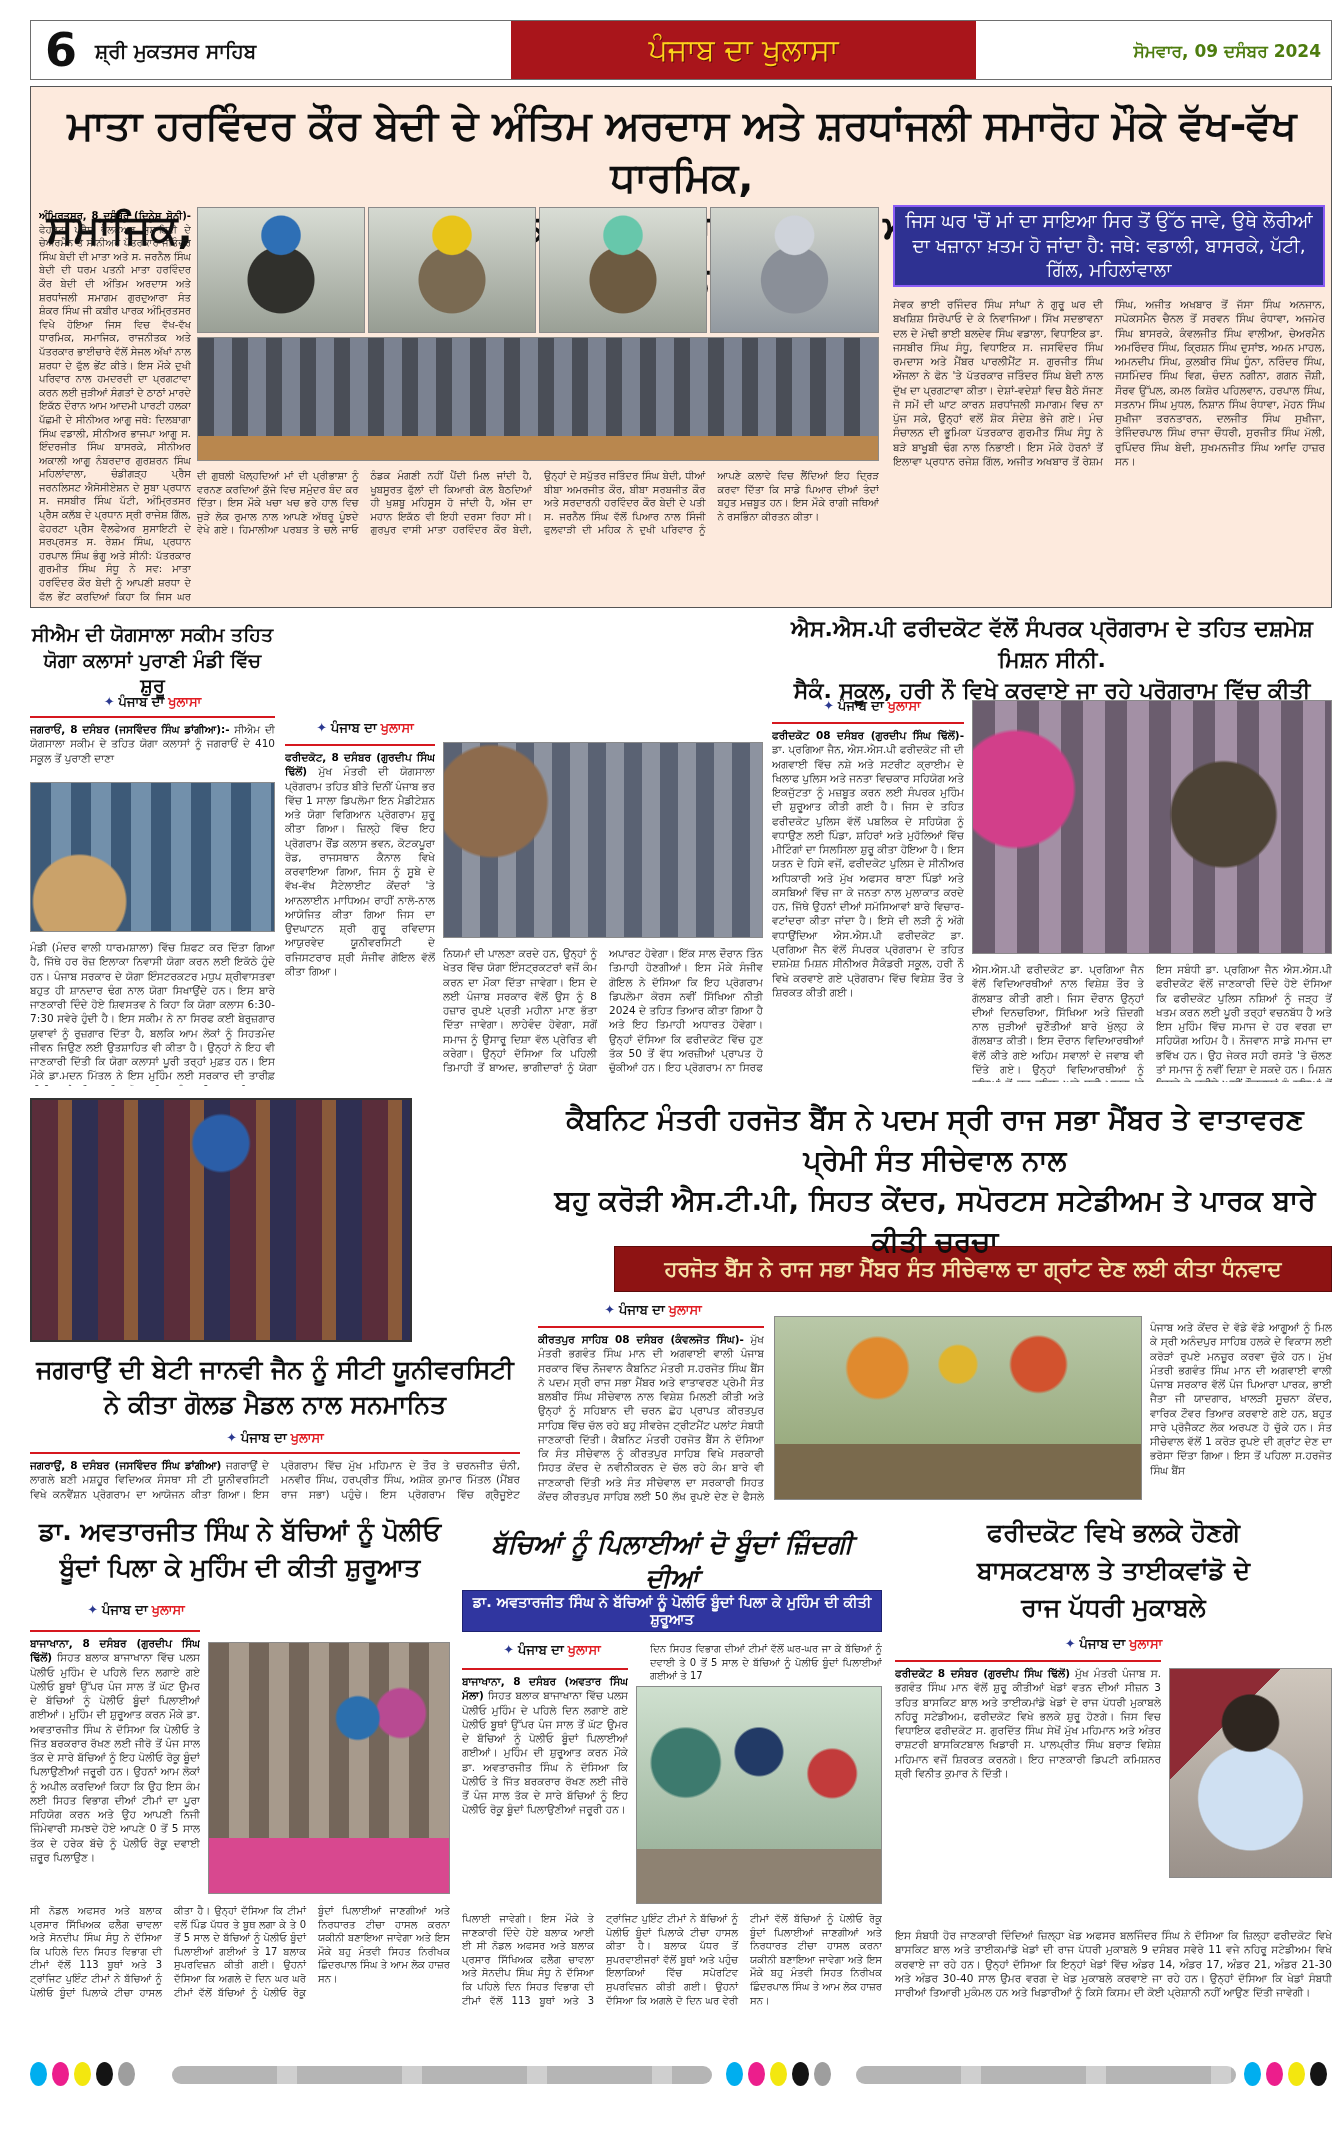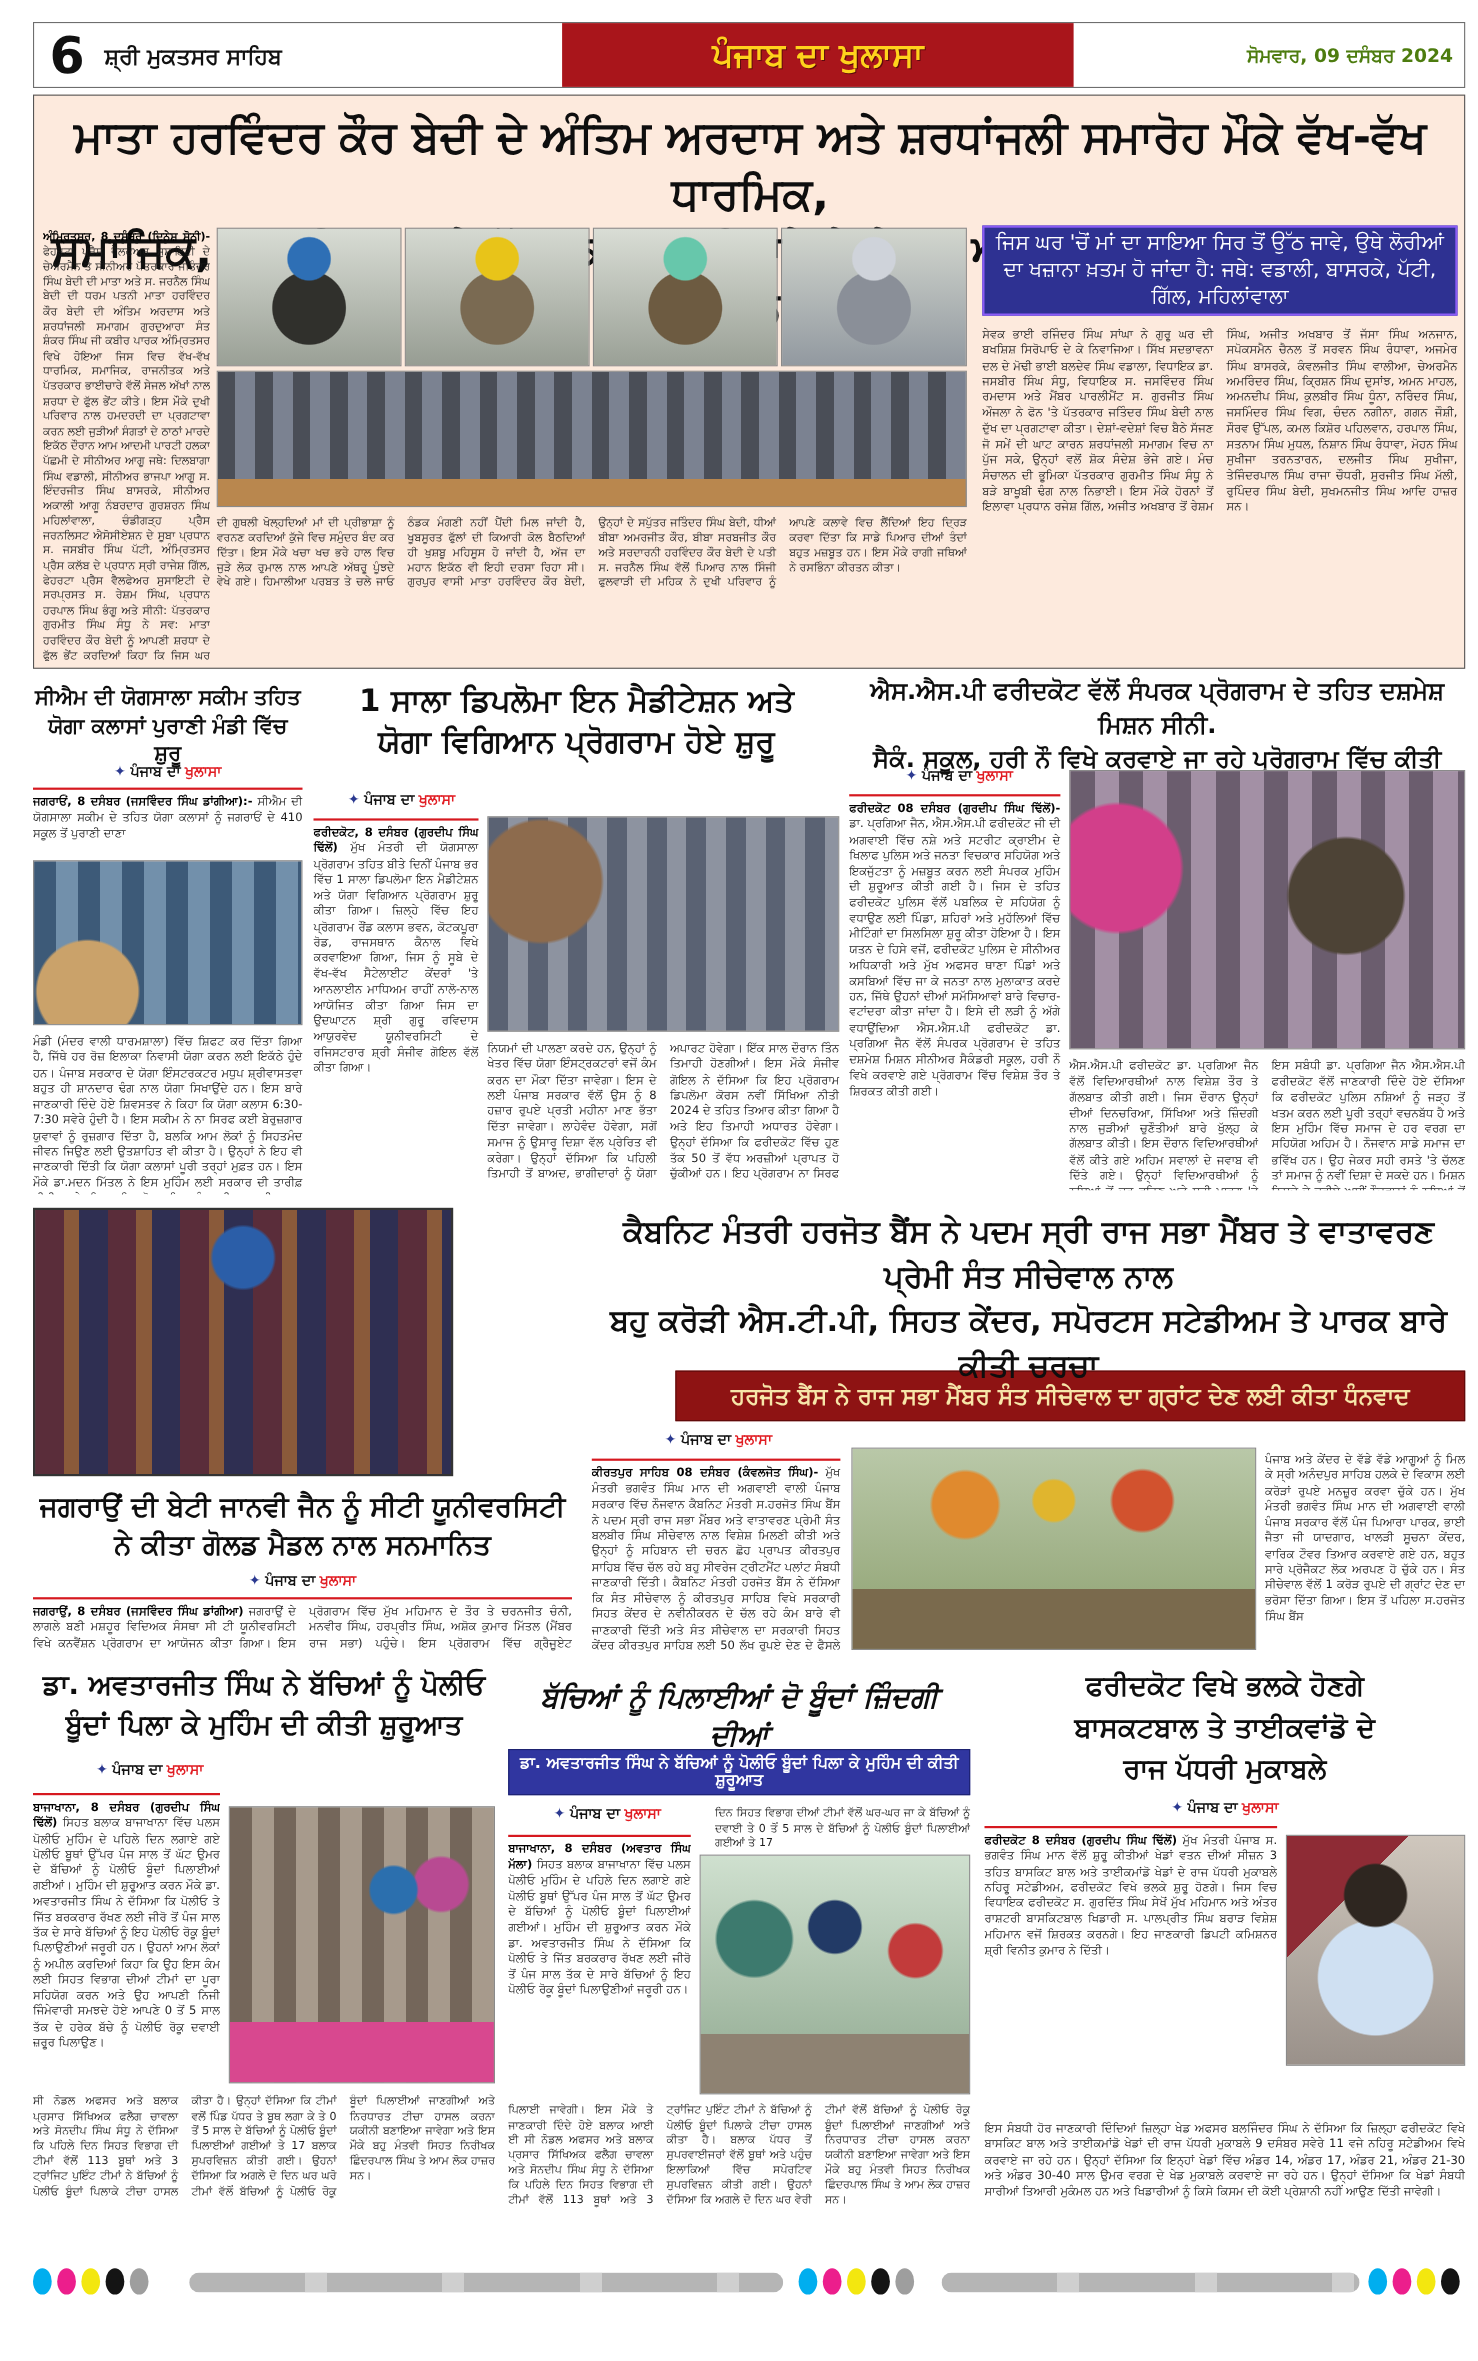--- a/index.html
+++ b/index.html
@@ -3,21 +3,21 @@
 <meta charset="utf-8">
 <style>
   html,body{margin:0;padding:0;background:#ffffff;}
   .page{position:relative;width:1344px;height:2146px;background:#ffffff;overflow:hidden;
         font-family:"DejaVu Sans","Liberation Sans",sans-serif;color:#1a1a1a;}
   .abs{position:absolute;box-sizing:border-box;}
   
   .hdr-bar{border:1px solid #6e6e6e;background:#fff;}
   .pagenum{font-size:46px;font-weight:bold;color:#111;line-height:1;}
   .edition{font-size:20px;font-weight:bold;color:#111;}
-  .masthead{background:#a9151b;color:#ffd21c;font-weight:bold;font-size:30px;
+  .masthead{background:#a9151b;color:#ffd21c;font-weight:normal;font-size:30px;
             display:flex;align-items:center;justify-content:center;text-shadow:1px 1px 0 #5d0a0c;}
   .hdr-date{font-size:17px;font-weight:bold;text-align:right;color:#4d7c0f;}
   
   .story1-box{background:#fdeadd;border:1px solid #555;}
   .headline{font-weight:bold;color:#0e0e0e;text-align:center;white-space:pre-line;}
   .h-main{font-size:40px;line-height:1.30;}
   .bodytext{font-size:10.5px;line-height:1.36;text-align:justify;color:#1c1c1c;overflow:hidden;}
   .bodytext b{color:#000;}
   .cols2{columns:2;column-gap:12px;}
   .cols3{columns:3;column-gap:12px;}
@@ -84,22 +84,20 @@
     </div>
     <div class="abs bodytext lead" style="left:0;top:100px;width:245px;height:58px;">
       <b>ਜਗਰਾਓਂ, 8 ਦਸੰਬਰ (ਜਸਵਿੰਦਰ ਸਿੰਘ ਡਾਂਗੀਆ):-</b>
       <span>ਸੀਐਮ ਦੀ ਯੋਗਸਾਲਾ ਸਕੀਮ ਦੇ ਤਹਿਤ ਯੋਗਾ ਕਲਾਸਾਂ ਨੂੰ ਜਗਰਾਓਂ ਦੇ 410 ਸਕੂਲ ਤੋਂ ਪੁਰਾਣੀ ਦਾਣਾ</span>
     </div>
     <div class="abs photo" style="left:0;top:166px;width:245px;height:150px;background:radial-gradient(circle at 20% 80%,#caa26a 0 20%,transparent 21%),repeating-linear-gradient(90deg,#3d5a78 0 20px,#7290ab 20px 40px),linear-gradient(#e7d9d3,#b7a9a2);" title="ਯੋਗਾ ਕਲਾਸ ਵਿੱਚ ਹਾਜ਼ਰ ਇਲਾਕਾ ਨਿਵਾਸੀਆਂ ਦੀ ਗਰੁੱਪ ਫੋਟੋ"></div>
     <div class="abs bodytext" style="left:0;top:324px;width:245px;height:146px;">ਮੰਡੀ (ਮੰਦਰ ਵਾਲੀ ਧਾਰਮਸ਼ਾਲਾ) ਵਿੱਚ ਸ਼ਿਫਟ ਕਰ ਦਿੱਤਾ ਗਿਆ ਹੈ, ਜਿੱਥੇ ਹਰ ਰੋਜ਼ ਇਲਾਕਾ ਨਿਵਾਸੀ ਯੋਗਾ ਕਰਨ ਲਈ ਇਕੱਠੇ ਹੁੰਦੇ ਹਨ। ਪੰਜਾਬ ਸਰਕਾਰ ਦੇ ਯੋਗਾ ਇੰਸਟਰਕਟਰ ਮਧੁਪ ਸ਼੍ਰੀਵਾਸਤਵਾ ਬਹੁਤ ਹੀ ਸ਼ਾਨਦਾਰ ਢੰਗ ਨਾਲ ਯੋਗਾ ਸਿਖਾਉਂਦੇ ਹਨ। ਇਸ ਬਾਰੇ ਜਾਣਕਾਰੀ ਦਿੰਦੇ ਹੋਏ ਸ਼ਿਵਸਤਵ ਨੇ ਕਿਹਾ ਕਿ ਯੋਗਾ ਕਲਾਸ 6:30-7:30 ਸਵੇਰੇ ਹੁੰਦੀ ਹੈ। ਇਸ ਸਕੀਮ ਨੇ ਨਾ ਸਿਰਫ ਕਈ ਬੇਰੁਜ਼ਗਾਰ ਯੁਵਾਵਾਂ ਨੂੰ ਰੁਜ਼ਗਾਰ ਦਿੱਤਾ ਹੈ, ਬਲਕਿ ਆਮ ਲੋਕਾਂ ਨੂੰ ਸਿਹਤਮੰਦ ਜੀਵਨ ਜਿਉਣ ਲਈ ਉਤਸ਼ਾਹਿਤ ਵੀ ਕੀਤਾ ਹੈ। ਉਨ੍ਹਾਂ ਨੇ ਇਹ ਵੀ ਜਾਣਕਾਰੀ ਦਿੱਤੀ ਕਿ ਯੋਗਾ ਕਲਾਸਾਂ ਪੂਰੀ ਤਰ੍ਹਾਂ ਮੁਫ਼ਤ ਹਨ। ਇਸ ਮੌਕੇ ਡਾ.ਮਦਨ ਮਿੱਤਲ ਨੇ ਇਸ ਮੁਹਿੰਮ ਲਈ ਸਰਕਾਰ ਦੀ ਤਾਰੀਫ਼ ਕੀਤੀ ਅਤੇ ਕਿਹਾ ਕਿ ਯੋਗਾ ਸਿਹਤਮੰਦ ਜੀਵਨ ਲਈ ਬਹੁਤ ਲਾਭਦਾਇਕ ਹੈ। ਇਸ ਮੌਕੇ ਵਰੁਣ ਜੈਨ, ਨਵਦੀਪ ਗੋਇਲ, ਰਾਕੇਸ਼ ਗੁਪਤਾ, ਵਿਪਲ ਗੋਇਲ, ਸੁਖਦੀਪ ਨਾਹਰ, ਵਰੁਣ ਮਿੱਤਲ, ਸੰਦੀਪ ਮਿੱਤਲ, ਚੇਤਨ ਬੇਅਬੀ, ਬਿੱਟੂ ਜੀ, ਮਿੱਟੂ ਮਲਹੋਤਰਾ, ਚੀਨੂ ਜਿੰਦਲ, ਅਮਿਤ ਮਿੱਤਲ ਆਦਿ ਹਾਜ਼ਰ ਸਨ।</div>
   </div>
 
   <div class="abs" style="left:285px;top:616px;width:478px;height:470px;">
-    <div class="abs headline" style="left:0;top:2px;width:478px;font-size:28px;line-height:1.35;">1 ਸਾਲਾ ਡਿਪਲੋਮਾ ਇਨ ਮੈਡੀਟੇਸ਼ਨ ਅਤੇ
-ਯੋਗਾ ਵਿਗਿਆਨ ਪ੍ਰੋਗਰਾਮ ਹੋਏ ਸ਼ੁਰੂ</div>
     <div class="abs kicker" style="left:0;top:104px;width:160px;">
       <span class="ic">✦</span><span class="kb">ਪੰਜਾਬ ਦਾ</span><span class="kr">ਖੁਲਾਸਾ</span>
     </div>
     <div class="abs bodytext lead" style="left:0;top:128px;width:150px;height:338px;">
       <b>ਫਰੀਦਕੋਟ, 8 ਦਸੰਬਰ (ਗੁਰਦੀਪ ਸਿੰਘ ਢਿੱਲੋਂ)</b>
       <span>ਮੁੱਖ ਮੰਤਰੀ ਦੀ ਯੋਗਸਾਲਾ ਪ੍ਰੋਗਰਾਮ ਤਹਿਤ ਬੀਤੇ ਦਿਨੀਂ ਪੰਜਾਬ ਭਰ ਵਿੱਚ 1 ਸਾਲਾ ਡਿਪਲੋਮਾ ਇਨ ਮੈਡੀਟੇਸ਼ਨ ਅਤੇ ਯੋਗਾ ਵਿਗਿਆਨ ਪ੍ਰੋਗਰਾਮ ਸ਼ੁਰੂ ਕੀਤਾ ਗਿਆ। ਜ਼ਿਲ੍ਹੇ ਵਿੱਚ ਇਹ ਪ੍ਰੋਗਰਾਮ ਰੌਂਡ ਕਲਾਸ ਭਵਨ, ਕੋਟਕਪੂਰਾ ਰੋਡ, ਰਾਜਸਥਾਨ ਕੈਨਾਲ ਵਿਖੇ ਕਰਵਾਇਆ ਗਿਆ, ਜਿਸ ਨੂੰ ਸੂਬੇ ਦੇ ਵੱਖ-ਵੱਖ ਸੈਟੇਲਾਈਟ ਕੇਂਦਰਾਂ 'ਤੇ ਆਨਲਾਈਨ ਮਾਧਿਅਮ ਰਾਹੀਂ ਨਾਲੋ-ਨਾਲ ਆਯੋਜਿਤ ਕੀਤਾ ਗਿਆ ਜਿਸ ਦਾ ਉਦਘਾਟਨ ਸ਼੍ਰੀ ਗੁਰੂ ਰਵਿਦਾਸ ਆਯੁਰਵੇਦ ਯੂਨੀਵਰਸਿਟੀ ਦੇ ਰਜਿਸਟਰਾਰ ਸ਼੍ਰੀ ਸੰਜੀਵ ਗੋਇਲ ਵੱਲੋਂ ਕੀਤਾ ਗਿਆ।</span>
     </div>
     <div class="abs photo" style="left:158px;top:126px;width:320px;height:196px;background:radial-gradient(circle at 15% 30%,#8d6b4d 0 18%,transparent 19%),repeating-linear-gradient(90deg,#5a6273 0 18px,#8d93a0 18px 36px),linear-gradient(#d9cfc4,#a89d90);" title="ਪ੍ਰੋਗਰਾਮ ਵਿੱਚ ਸ਼ਾਮਲ ਵਿਦਿਆਰਥੀਆਂ ਦੀ ਬਾਹਰੀ ਗਰੁੱਪ ਫੋਟੋ"></div>
     <div class="abs bodytext cols2" style="left:158px;top:330px;width:320px;height:136px;">ਨਿਯਮਾਂ ਦੀ ਪਾਲਣਾ ਕਰਦੇ ਹਨ, ਉਨ੍ਹਾਂ ਨੂੰ ਖੇਤਰ ਵਿੱਚ ਯੋਗਾ ਇੰਸਟ੍ਰਕਟਰਾਂ ਵਜੋਂ ਕੰਮ ਕਰਨ ਦਾ ਮੌਕਾ ਦਿੱਤਾ ਜਾਵੇਗਾ। ਇਸ ਦੇ ਲਈ ਪੰਜਾਬ ਸਰਕਾਰ ਵੱਲੋਂ ਉਸ ਨੂੰ 8 ਹਜ਼ਾਰ ਰੁਪਏ ਪ੍ਰਤੀ ਮਹੀਨਾ ਮਾਣ ਭੱਤਾ ਦਿੱਤਾ ਜਾਵੇਗਾ। ਲਾਹੇਵੰਦ ਹੋਵੇਗਾ, ਸਗੋਂ ਸਮਾਜ ਨੂੰ ਉਸਾਰੂ ਦਿਸ਼ਾ ਵੱਲ ਪ੍ਰੇਰਿਤ ਵੀ ਕਰੇਗਾ। ਉਨ੍ਹਾਂ ਦੱਸਿਆ ਕਿ ਪਹਿਲੀ ਤਿਮਾਹੀ ਤੋਂ ਬਾਅਦ, ਭਾਗੀਦਾਰਾਂ ਨੂੰ ਯੋਗਾ ਅਪਾਰਟ ਹੋਵੇਗਾ। ਇੱਕ ਸਾਲ ਦੌਰਾਨ ਤਿੰਨ ਤਿਮਾਹੀ ਹੋਣਗੀਆਂ। ਇਸ ਮੌਕੇ ਸੰਜੀਵ ਗੋਇਲ ਨੇ ਦੱਸਿਆ ਕਿ ਇਹ ਪ੍ਰੋਗਰਾਮ ਡਿਪਲੋਮਾ ਕੋਰਸ ਨਵੀਂ ਸਿੱਖਿਆ ਨੀਤੀ 2024 ਦੇ ਤਹਿਤ ਤਿਆਰ ਕੀਤਾ ਗਿਆ ਹੈ ਅਤੇ ਇਹ ਤਿਮਾਹੀ ਅਧਾਰਤ ਹੋਵੇਗਾ। ਉਨ੍ਹਾਂ ਦੱਸਿਆ ਕਿ ਫਰੀਦਕੋਟ ਵਿੱਚ ਹੁਣ ਤੱਕ 50 ਤੋਂ ਵੱਧ ਅਰਜ਼ੀਆਂ ਪ੍ਰਾਪਤ ਹੋ ਚੁੱਕੀਆਂ ਹਨ। ਇਹ ਪ੍ਰੋਗਰਾਮ ਨਾ ਸਿਰਫ ਯੋਗਾ ਅਤੇ ਧਿਆਨ ਨੂੰ ਉਤਸ਼ਾਹਿਤ ਕਰੇਗਾ ਸਗੋਂ ਇਸ ਨੂੰ ਰੁਜ਼ਗਾਰ ਪੈਦਾ ਕਰਨ ਦੇ ਮੌਕਿਆਂ ਨਾਲ ਵੀ ਜੋੜੇਗਾ ਉਨ੍ਹਾਂ ਨੂੰ ਸਮਾਜ ਵਿੱਚ ਸਿਹਤਮੰਦ ਜੀਵਨ ਸ਼ੈਲੀ ਨੂੰ ਉਤਸ਼ਾਹਿਤ ਕਰਨ ਲਈ ਵੀ ਤਿਆਰ ਕੀਤਾ ਗਿਆ ਹੈ।</div>
   </div>

